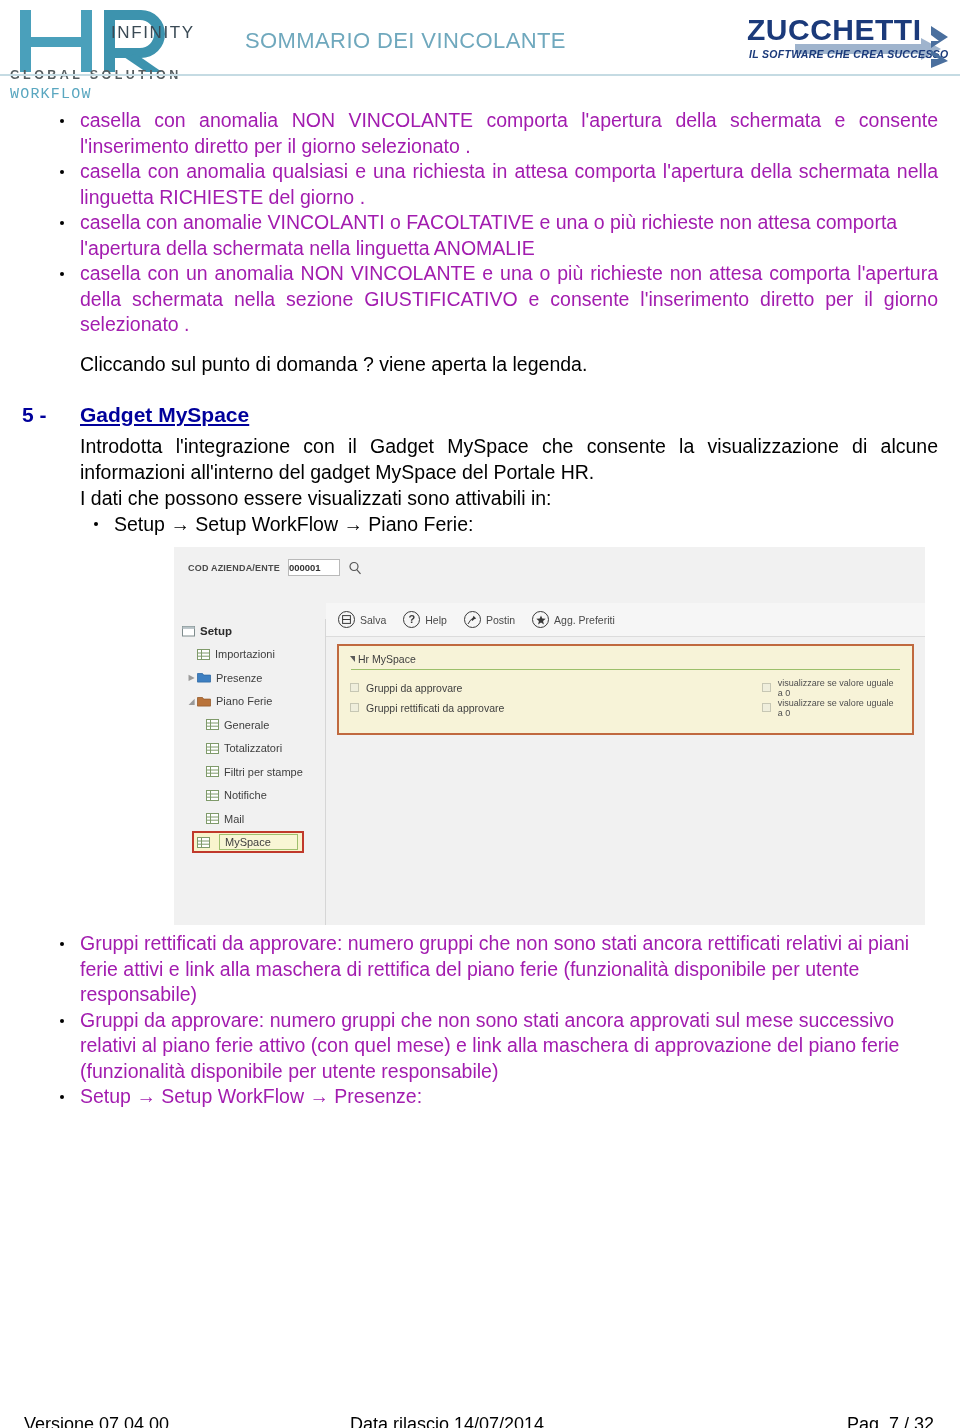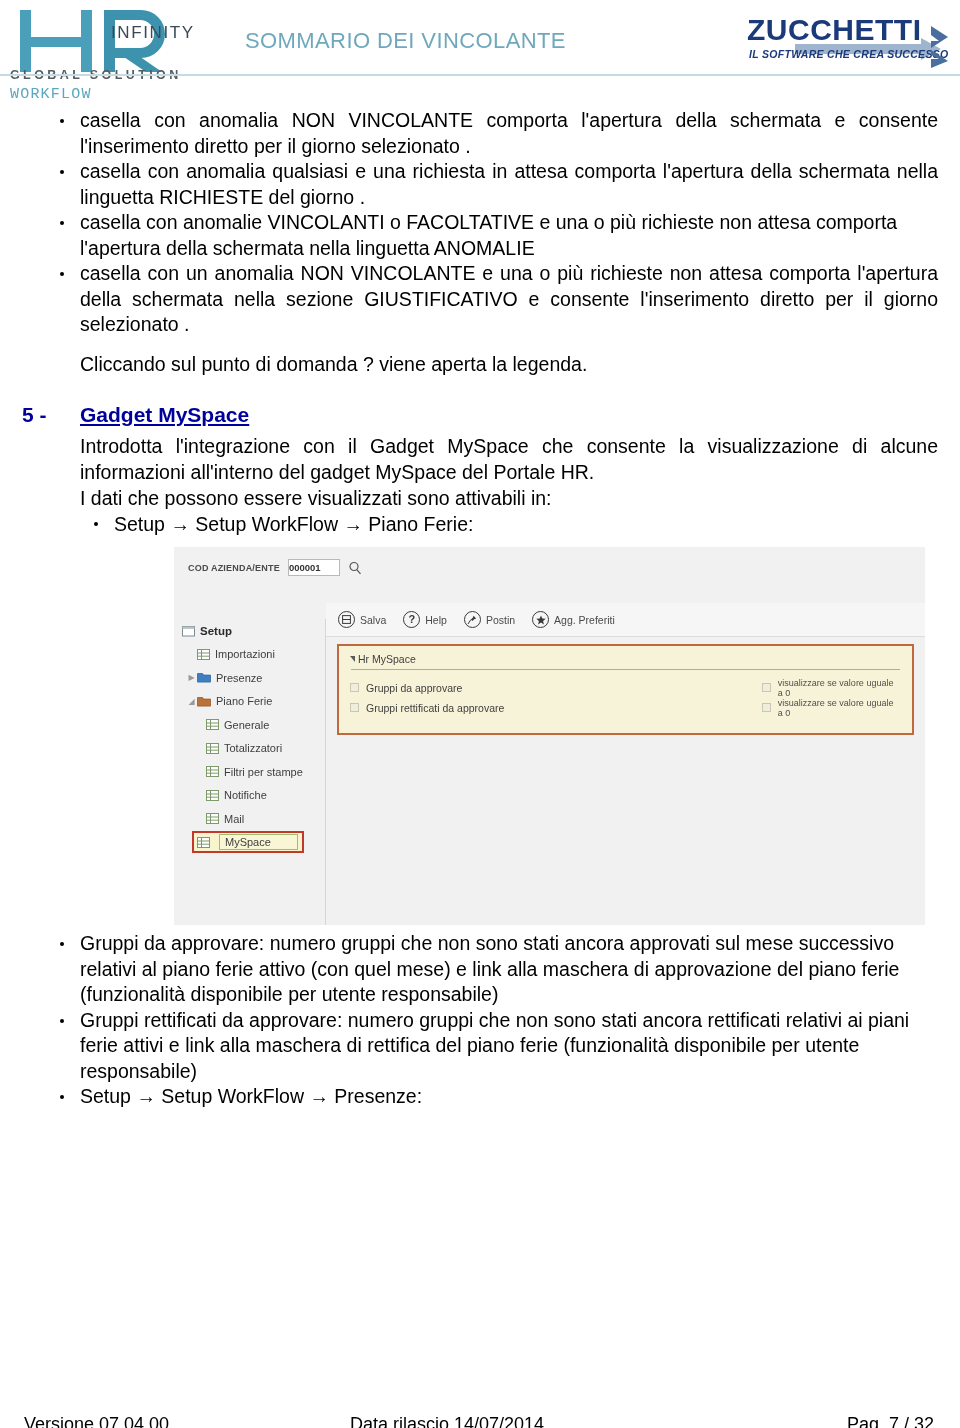--- a/index.html
+++ b/index.html
@@ -84,21 +84,21 @@
     margin: 0;
     padding: 0;
   }
   li.doc-bullet {
     position: relative;
     padding-left: 58px;
     font-size: 19.5px;
     line-height: 25.5px;
     text-align: justify;
     margin: 0;
-    color: #000000;
+    color: #a21caf;
   }
   li.doc-bullet::before {
     content: "";
     position: absolute;
     left: 38px;
     top: 11px;
     width: 4px;
     height: 4px;
     border-radius: 50%;
     background: #000;
@@ -619,22 +619,22 @@
             <span class="yp-right-label">visualizzare se valore uguale a 0</span>
           </span>
         </div>
       </div>
     </div>
   </div>
 
   <div class="spacer-xs"></div>
 
   <ul class="doc-list">
+    <li class="doc-bullet nojust">Gruppi rettificati da approvare: numero gruppi che non sono stati ancora rettificati relativi ai piani ferie attivi e link alla maschera di rettifica del piano ferie (funzionalità disponibile per utente responsabile)</li>
     <li class="doc-bullet nojust">Gruppi da approvare: numero gruppi che non sono stati ancora approvati sul mese successivo relativi al piano ferie attivo (con quel mese) e link alla maschera di approvazione del piano ferie (funzionalità disponibile per utente responsabile)</li>
-    <li class="doc-bullet nojust">Gruppi rettificati da approvare: numero gruppi che non sono stati ancora rettificati relativi ai piani ferie attivi e link alla maschera di rettifica del piano ferie (funzionalità disponibile per utente responsabile)</li>
     <li class="doc-bullet nojust">Setup → Setup WorkFlow → Presenze:</li>
   </ul>
 
 </div>
 
 <div class="page-footer">
   <span class="ft-left">Versione 07.04.00</span>
   <span class="ft-mid">Data rilascio 14/07/2014</span>
   <span class="ft-right">Pag. 7 / 32</span>
 </div>

